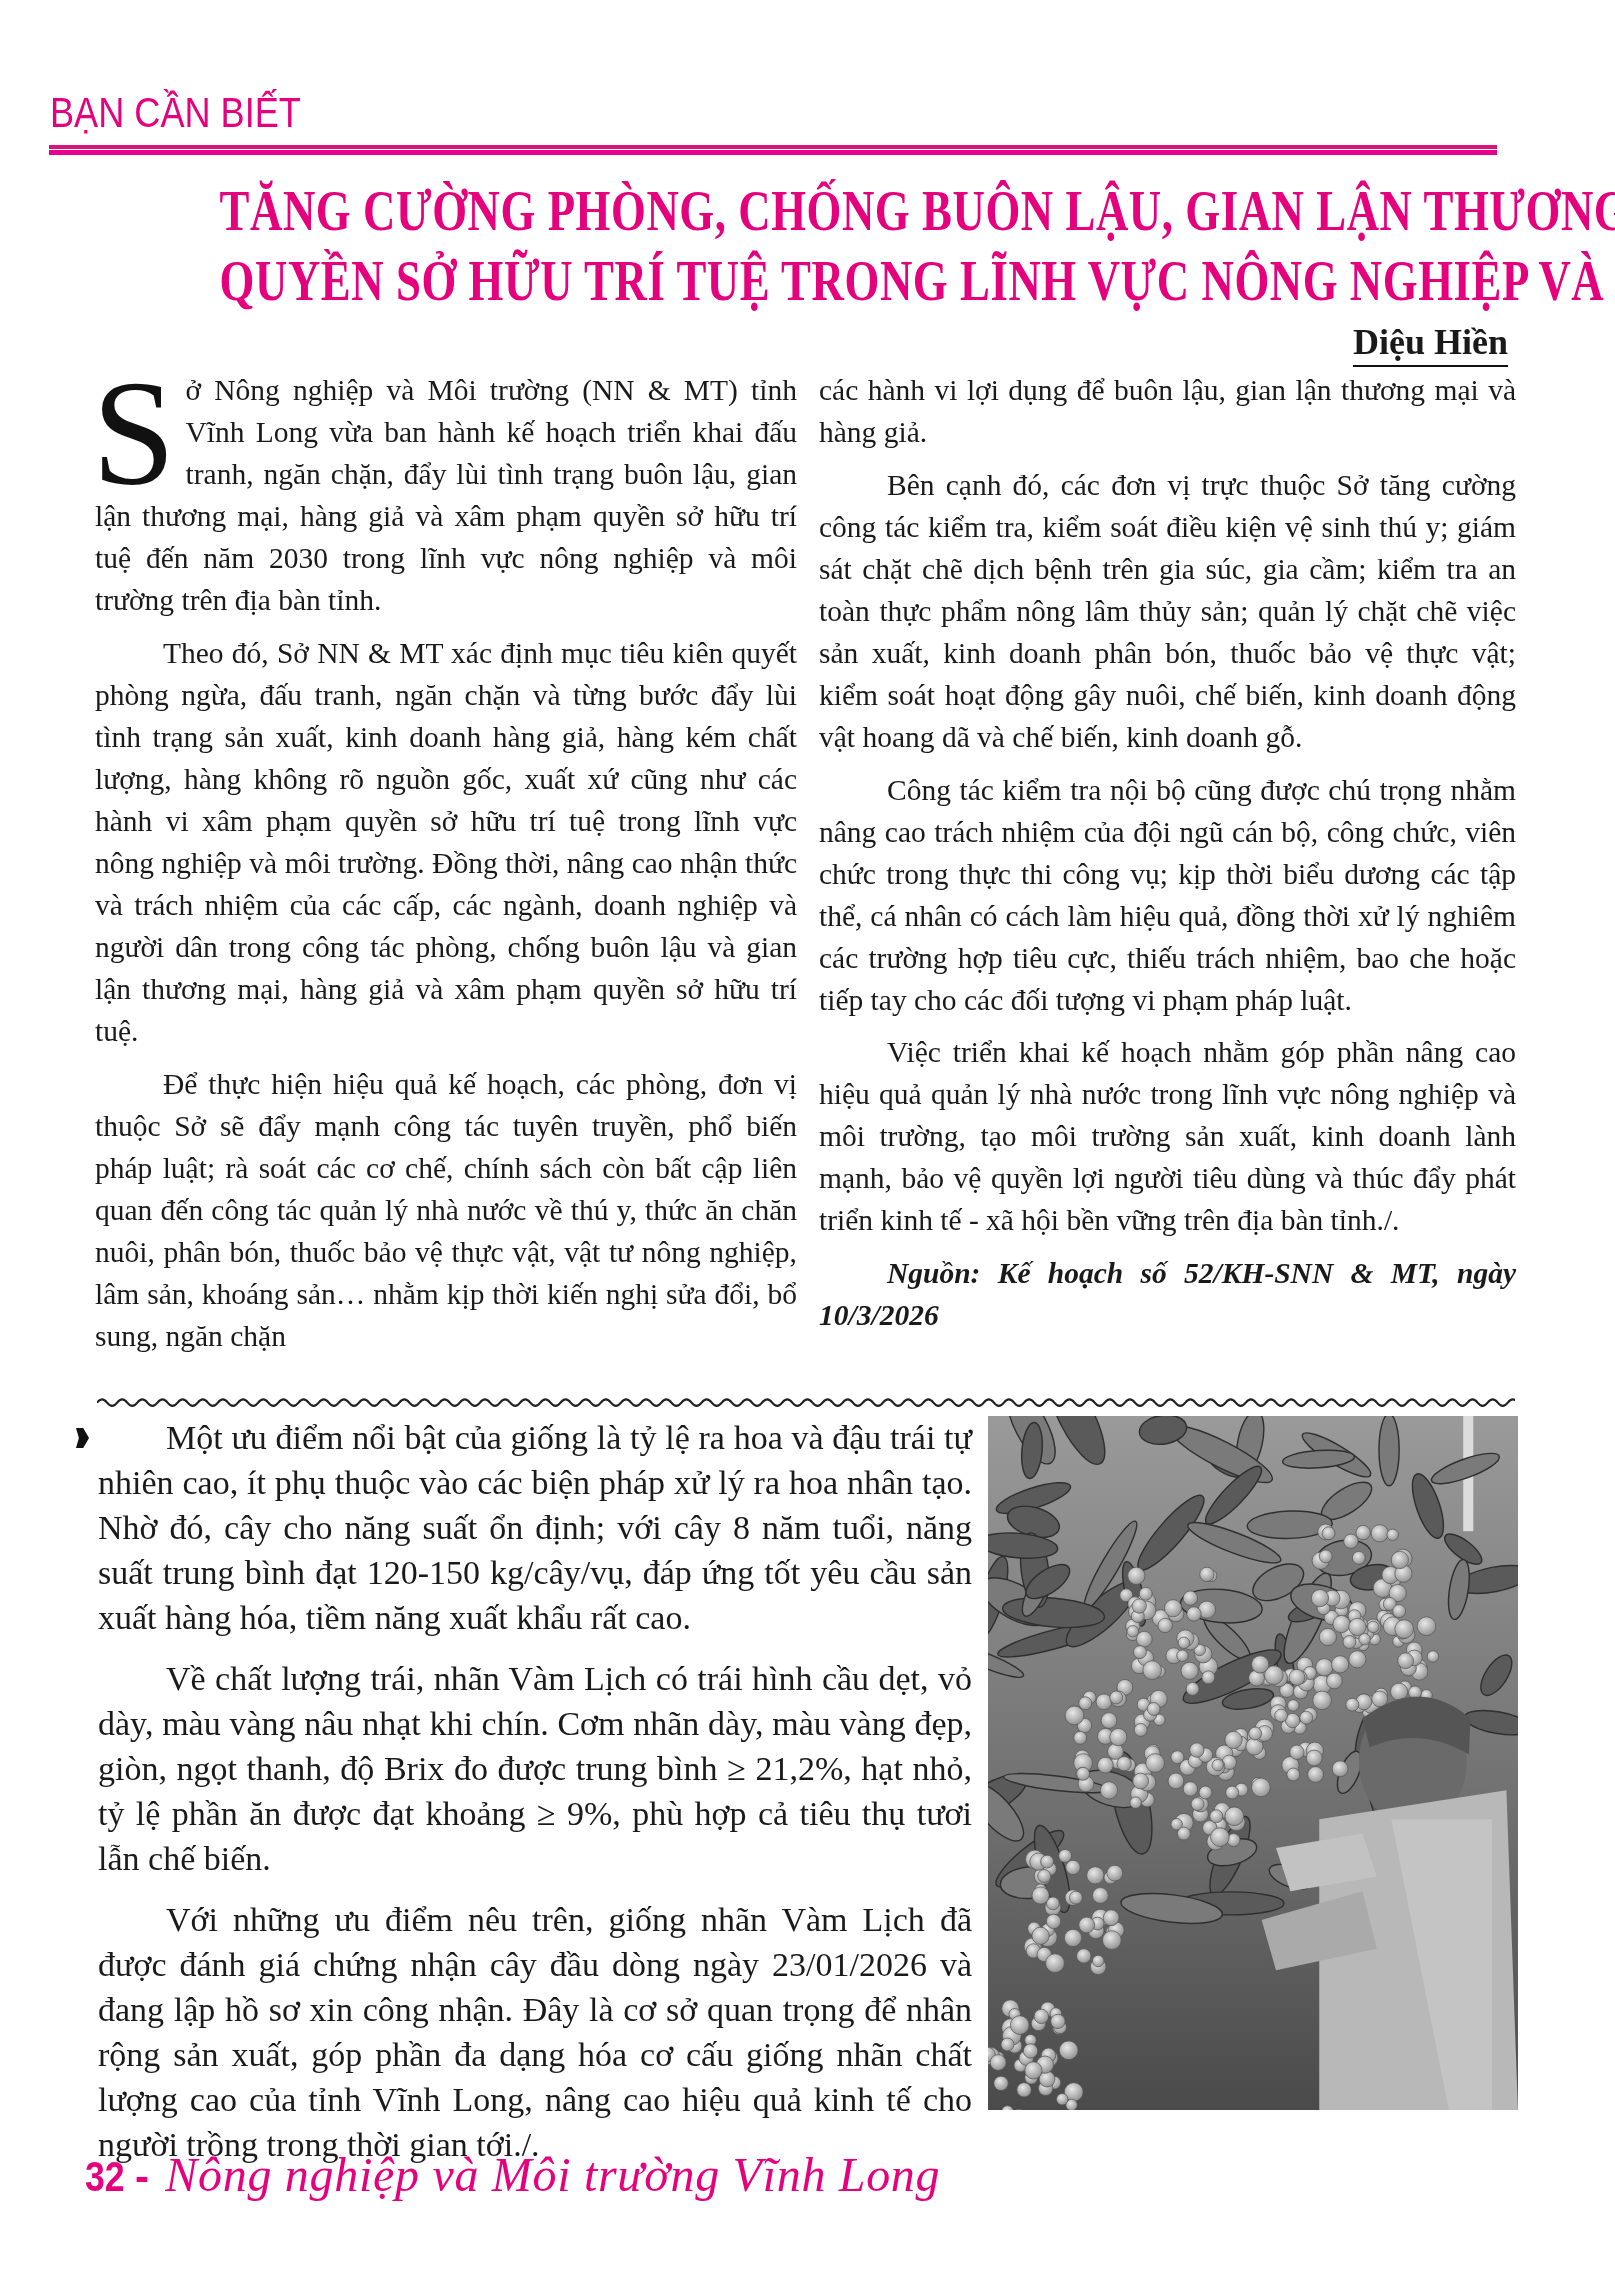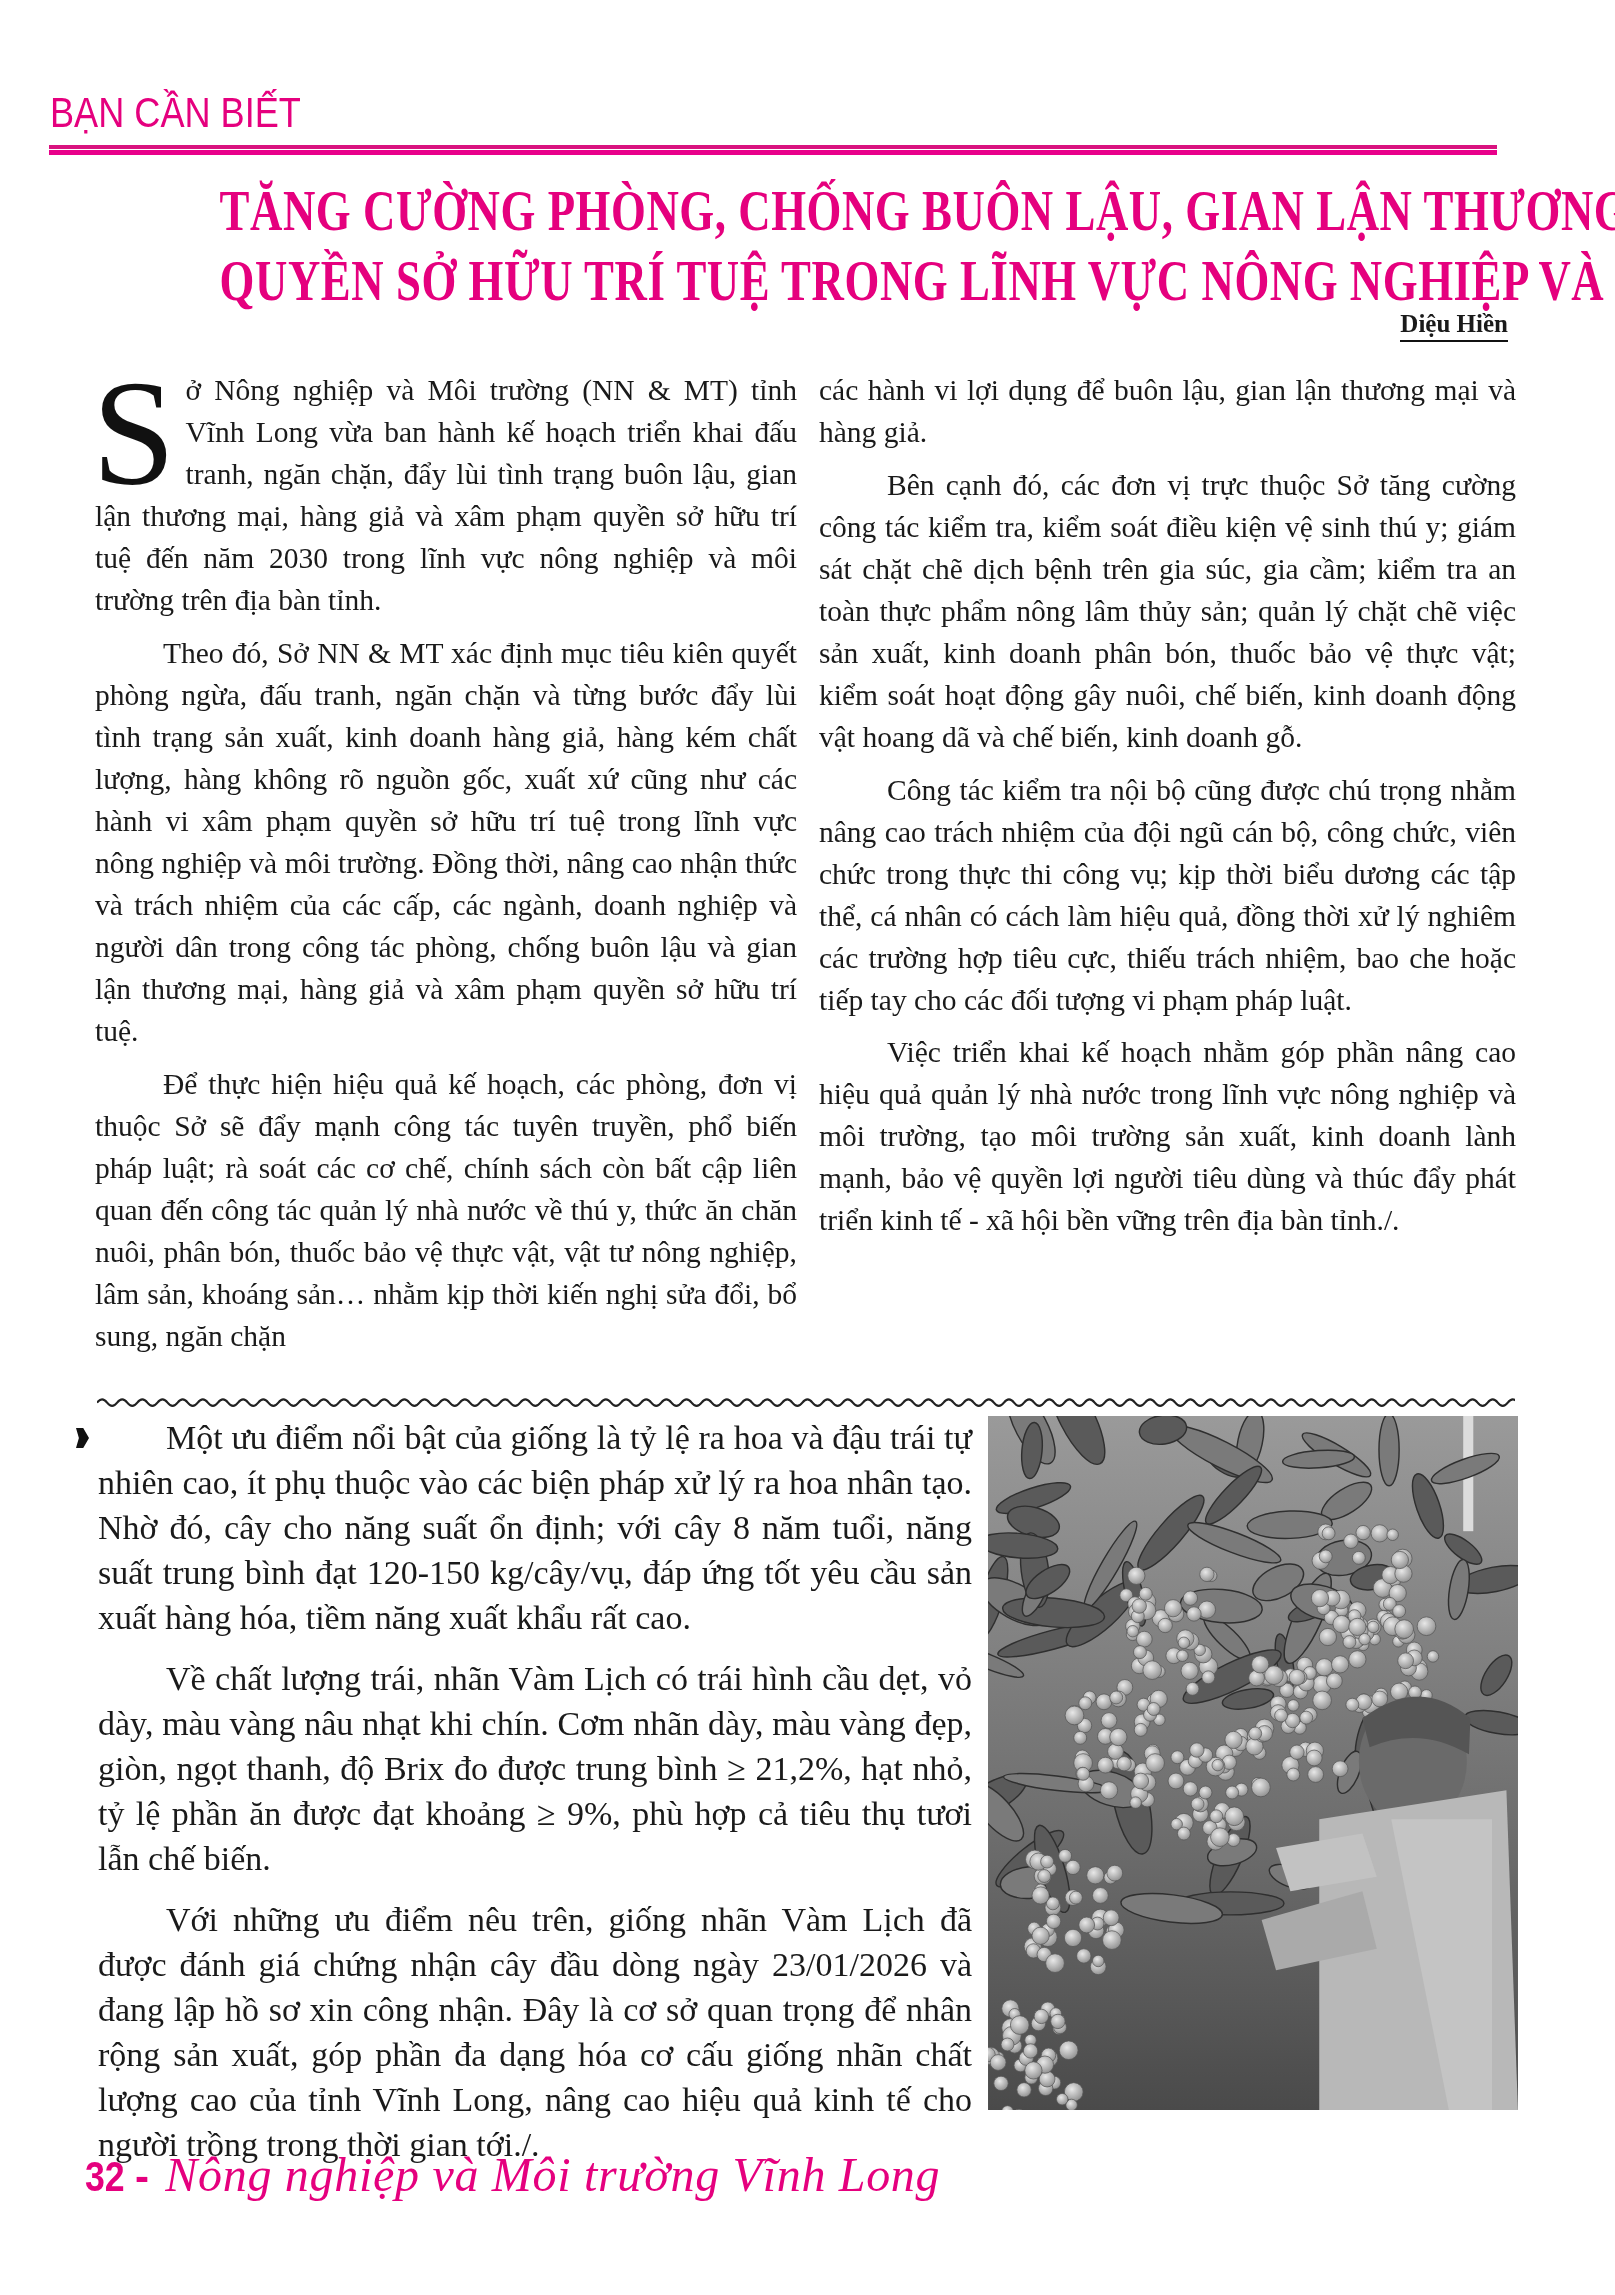--- a/index.html
+++ b/index.html
@@ -6,21 +6,21 @@
   body { width: 1616px; height: 2295px; position: relative; overflow: hidden; font-family: "Liberation Serif", serif; color: #1a1a1a; }
 
   .section-tag { position: absolute; left: 50px; top: 92px; font-family: "Liberation Sans", sans-serif; font-size: 42px; color: #e5007e; letter-spacing: 0px; transform: scaleX(0.86); transform-origin: left top; line-height: 1; }
   .rule-thin { position: absolute; left: 49px; width: 1448px; top: 145px; height: 3.6px; background: #d9127f; }
   .rule-thick { position: absolute; left: 49px; width: 1448px; top: 150px; height: 5px; background: #e8008a; }
 
   .title { position: absolute; left: 72px; width: 1476px; text-align: center; font-family: "Liberation Serif", serif; font-weight: bold; color: #e5007e; font-size: 56px; line-height: 1; transform: scaleX(0.80); transform-origin: center top; letter-spacing: 0.7px; white-space: nowrap; }
   .title.l1 { top: 183px; }
   .title.l2 { top: 253px; }
 
-  .byline { position: absolute; right: 108px; top: 310px; font-weight: bold; font-size: 25px; border-bottom: 2.9px solid #111; line-height: 1.15; padding-bottom: 1.4px; }
+  .byline { position: absolute; right: 108px; top: 322px; font-weight: bold; font-size: 36px; border-bottom: 2.9px solid #111; line-height: 1.15; padding-bottom: 1.4px; }
 
   .col { position: absolute; font-size: 29.5px; line-height: 42px; text-align: justify; }
   .col p { margin: 0 0 10.8px 0; text-indent: 68px; }
   .col p.first { text-indent: 0; }
   .left-col { left: 95px; width: 702px; top: 369px; }
   .right-col { left: 819px; width: 697px; top: 369px; }
 
   .dropcap { float: left; font-size: 150px; line-height: 115px; height: 115px; margin: 7.2px 10px 0 -2.9px; font-family: "Liberation Serif", serif; color: #111; }
 
   .source { font-weight: bold; font-style: italic; text-indent: 68px; margin-top: 2.9px; }
@@ -54,20 +54,21 @@
   <p class="first"><span class="dropcap">S</span><span>ở Nông nghiệp và Môi trường (NN &amp; MT) tỉnh Vĩnh Long vừa ban hành kế hoạch triển khai đấu tranh, ngăn chặn, đẩy lùi tình trạng buôn lậu, gian lận thương mại, hàng giả và xâm phạm quyền sở hữu trí tuệ đến năm 2030 trong lĩnh vực nông nghiệp và môi trường trên địa bàn tỉnh.</span></p>
   <p>Theo đó, Sở NN &amp; MT xác định mục tiêu kiên quyết phòng ngừa, đấu tranh, ngăn chặn và từng bước đẩy lùi tình trạng sản xuất, kinh doanh hàng giả, hàng kém chất lượng, hàng không rõ nguồn gốc, xuất xứ cũng như các hành vi xâm phạm quyền sở hữu trí tuệ trong lĩnh vực nông nghiệp và môi trường. Đồng thời, nâng cao nhận thức và trách nhiệm của các cấp, các ngành, doanh nghiệp và người dân trong công tác phòng, chống buôn lậu và gian lận thương mại, hàng giả và xâm phạm quyền sở hữu trí tuệ.</p>
   <p style="margin-bottom:4px">Để thực hiện hiệu quả kế hoạch, các phòng, đơn vị thuộc Sở sẽ đẩy mạnh công tác tuyên truyền, phổ biến pháp luật; rà soát các cơ chế, chính sách còn bất cập liên quan đến công tác quản lý nhà nước về thú y, thức ăn chăn nuôi, phân bón, thuốc bảo vệ thực vật, vật tư nông nghiệp, lâm sản, khoáng sản… nhằm kịp thời kiến nghị sửa đổi, bổ sung, ngăn chặn</p>
 </div>
 
 <div class="col right-col">
   <p class="first">các hành vi lợi dụng để buôn lậu, gian lận thương mại và hàng giả.</p>
   <p>Bên cạnh đó, các đơn vị trực thuộc Sở tăng cường công tác kiểm tra, kiểm soát điều kiện vệ sinh thú y; giám sát chặt chẽ dịch bệnh trên gia súc, gia cầm; kiểm tra an toàn thực phẩm nông lâm thủy sản; quản lý chặt chẽ việc sản xuất, kinh doanh phân bón, thuốc bảo vệ thực vật; kiểm soát hoạt động gây nuôi, chế biến, kinh doanh động vật hoang dã và chế biến, kinh doanh gỗ.</p>
   <p>Công tác kiểm tra nội bộ cũng được chú trọng nhằm nâng cao trách nhiệm của đội ngũ cán bộ, công chức, viên chức trong thực thi công vụ; kịp thời biểu dương các tập thể, cá nhân có cách làm hiệu quả, đồng thời xử lý nghiêm các trường hợp tiêu cực, thiếu trách nhiệm, bao che hoặc tiếp tay cho các đối tượng vi phạm pháp luật.</p>
   <p>Việc triển khai kế hoạch nhằm góp phần nâng cao hiệu quả quản lý nhà nước trong lĩnh vực nông nghiệp và môi trường, tạo môi trường sản xuất, kinh doanh lành mạnh, bảo vệ quyền lợi người tiêu dùng và thúc đẩy phát triển kinh tế - xã hội bền vững trên địa bàn tỉnh./.</p>
+  <p class="source">Nguồn: Kế hoạch số 52/KH-SNN &amp; MT, ngày 10/3/2026</p>
 </div>
 
 <svg class="wavy" viewBox="0 0 1970 24" preserveAspectRatio="none">
   <path id="wave-path" fill="none" stroke="#222" stroke-width="3" d="M0 12 q7 -9 14 0 q7 9 14 0 q7 -9 14 0 q7 9 14 0 q7 -9 14 0 q7 9 14 0 q7 -9 14 0 q7 9 14 0 q7 -9 14 0 q7 9 14 0 q7 -9 14 0 q7 9 14 0 q7 -9 14 0 q7 9 14 0 q7 -9 14 0 q7 9 14 0 q7 -9 14 0 q7 9 14 0 q7 -9 14 0 q7 9 14 0 q7 -9 14 0 q7 9 14 0 q7 -9 14 0 q7 9 14 0 q7 -9 14 0 q7 9 14 0 q7 -9 14 0 q7 9 14 0 q7 -9 14 0 q7 9 14 0 q7 -9 14 0 q7 9 14 0 q7 -9 14 0 q7 9 14 0 q7 -9 14 0 q7 9 14 0 q7 -9 14 0 q7 9 14 0 q7 -9 14 0 q7 9 14 0 q7 -9 14 0 q7 9 14 0 q7 -9 14 0 q7 9 14 0 q7 -9 14 0 q7 9 14 0 q7 -9 14 0 q7 9 14 0 q7 -9 14 0 q7 9 14 0 q7 -9 14 0 q7 9 14 0 q7 -9 14 0 q7 9 14 0 q7 -9 14 0 q7 9 14 0 q7 -9 14 0 q7 9 14 0 q7 -9 14 0 q7 9 14 0 q7 -9 14 0 q7 9 14 0 q7 -9 14 0 q7 9 14 0 q7 -9 14 0 q7 9 14 0 q7 -9 14 0 q7 9 14 0 q7 -9 14 0 q7 9 14 0 q7 -9 14 0 q7 9 14 0 q7 -9 14 0 q7 9 14 0 q7 -9 14 0 q7 9 14 0 q7 -9 14 0 q7 9 14 0 q7 -9 14 0 q7 9 14 0 q7 -9 14 0 q7 9 14 0 q7 -9 14 0 q7 9 14 0 q7 -9 14 0 q7 9 14 0 q7 -9 14 0 q7 9 14 0 q7 -9 14 0 q7 9 14 0 q7 -9 14 0 q7 9 14 0 q7 -9 14 0 q7 9 14 0 q7 -9 14 0 q7 9 14 0 q7 -9 14 0 q7 9 14 0 q7 -9 14 0 q7 9 14 0 q7 -9 14 0 q7 9 14 0 q7 -9 14 0 q7 9 14 0 q7 -9 14 0 q7 9 14 0 q7 -9 14 0 q7 9 14 0 q7 -9 14 0 q7 9 14 0 q7 -9 14 0 q7 9 14 0 q7 -9 14 0 q7 9 14 0 q7 -9 14 0 q7 9 14 0 q7 -9 14 0 q7 9 14 0 q7 -9 14 0 q7 9 14 0 q7 -9 14 0 q7 9 14 0 q7 -9 14 0 q7 9 14 0 q7 -9 14 0 q7 9 14 0 q7 -9 14 0 q7 9 14 0 q7 -9 14 0 q7 9 14 0 q7 -9 14 0 q7 9 14 0 q7 -9 14 0 q7 9 14 0 q7 -9 14 0 q7 9 14 0 q7 -9 14 0 q7 9 14 0 q7 -9 14 0 q7 9 14 0 q7 -9 14 0 q7 9 14 0"></path>
 </svg>
 
 <svg class="arrow-marker" viewBox="0 0 18 36">
   <polygon points="0,4 10,4 18,18 10,32 0,32 4,18" fill="#111"></polygon>
 </svg>
 

